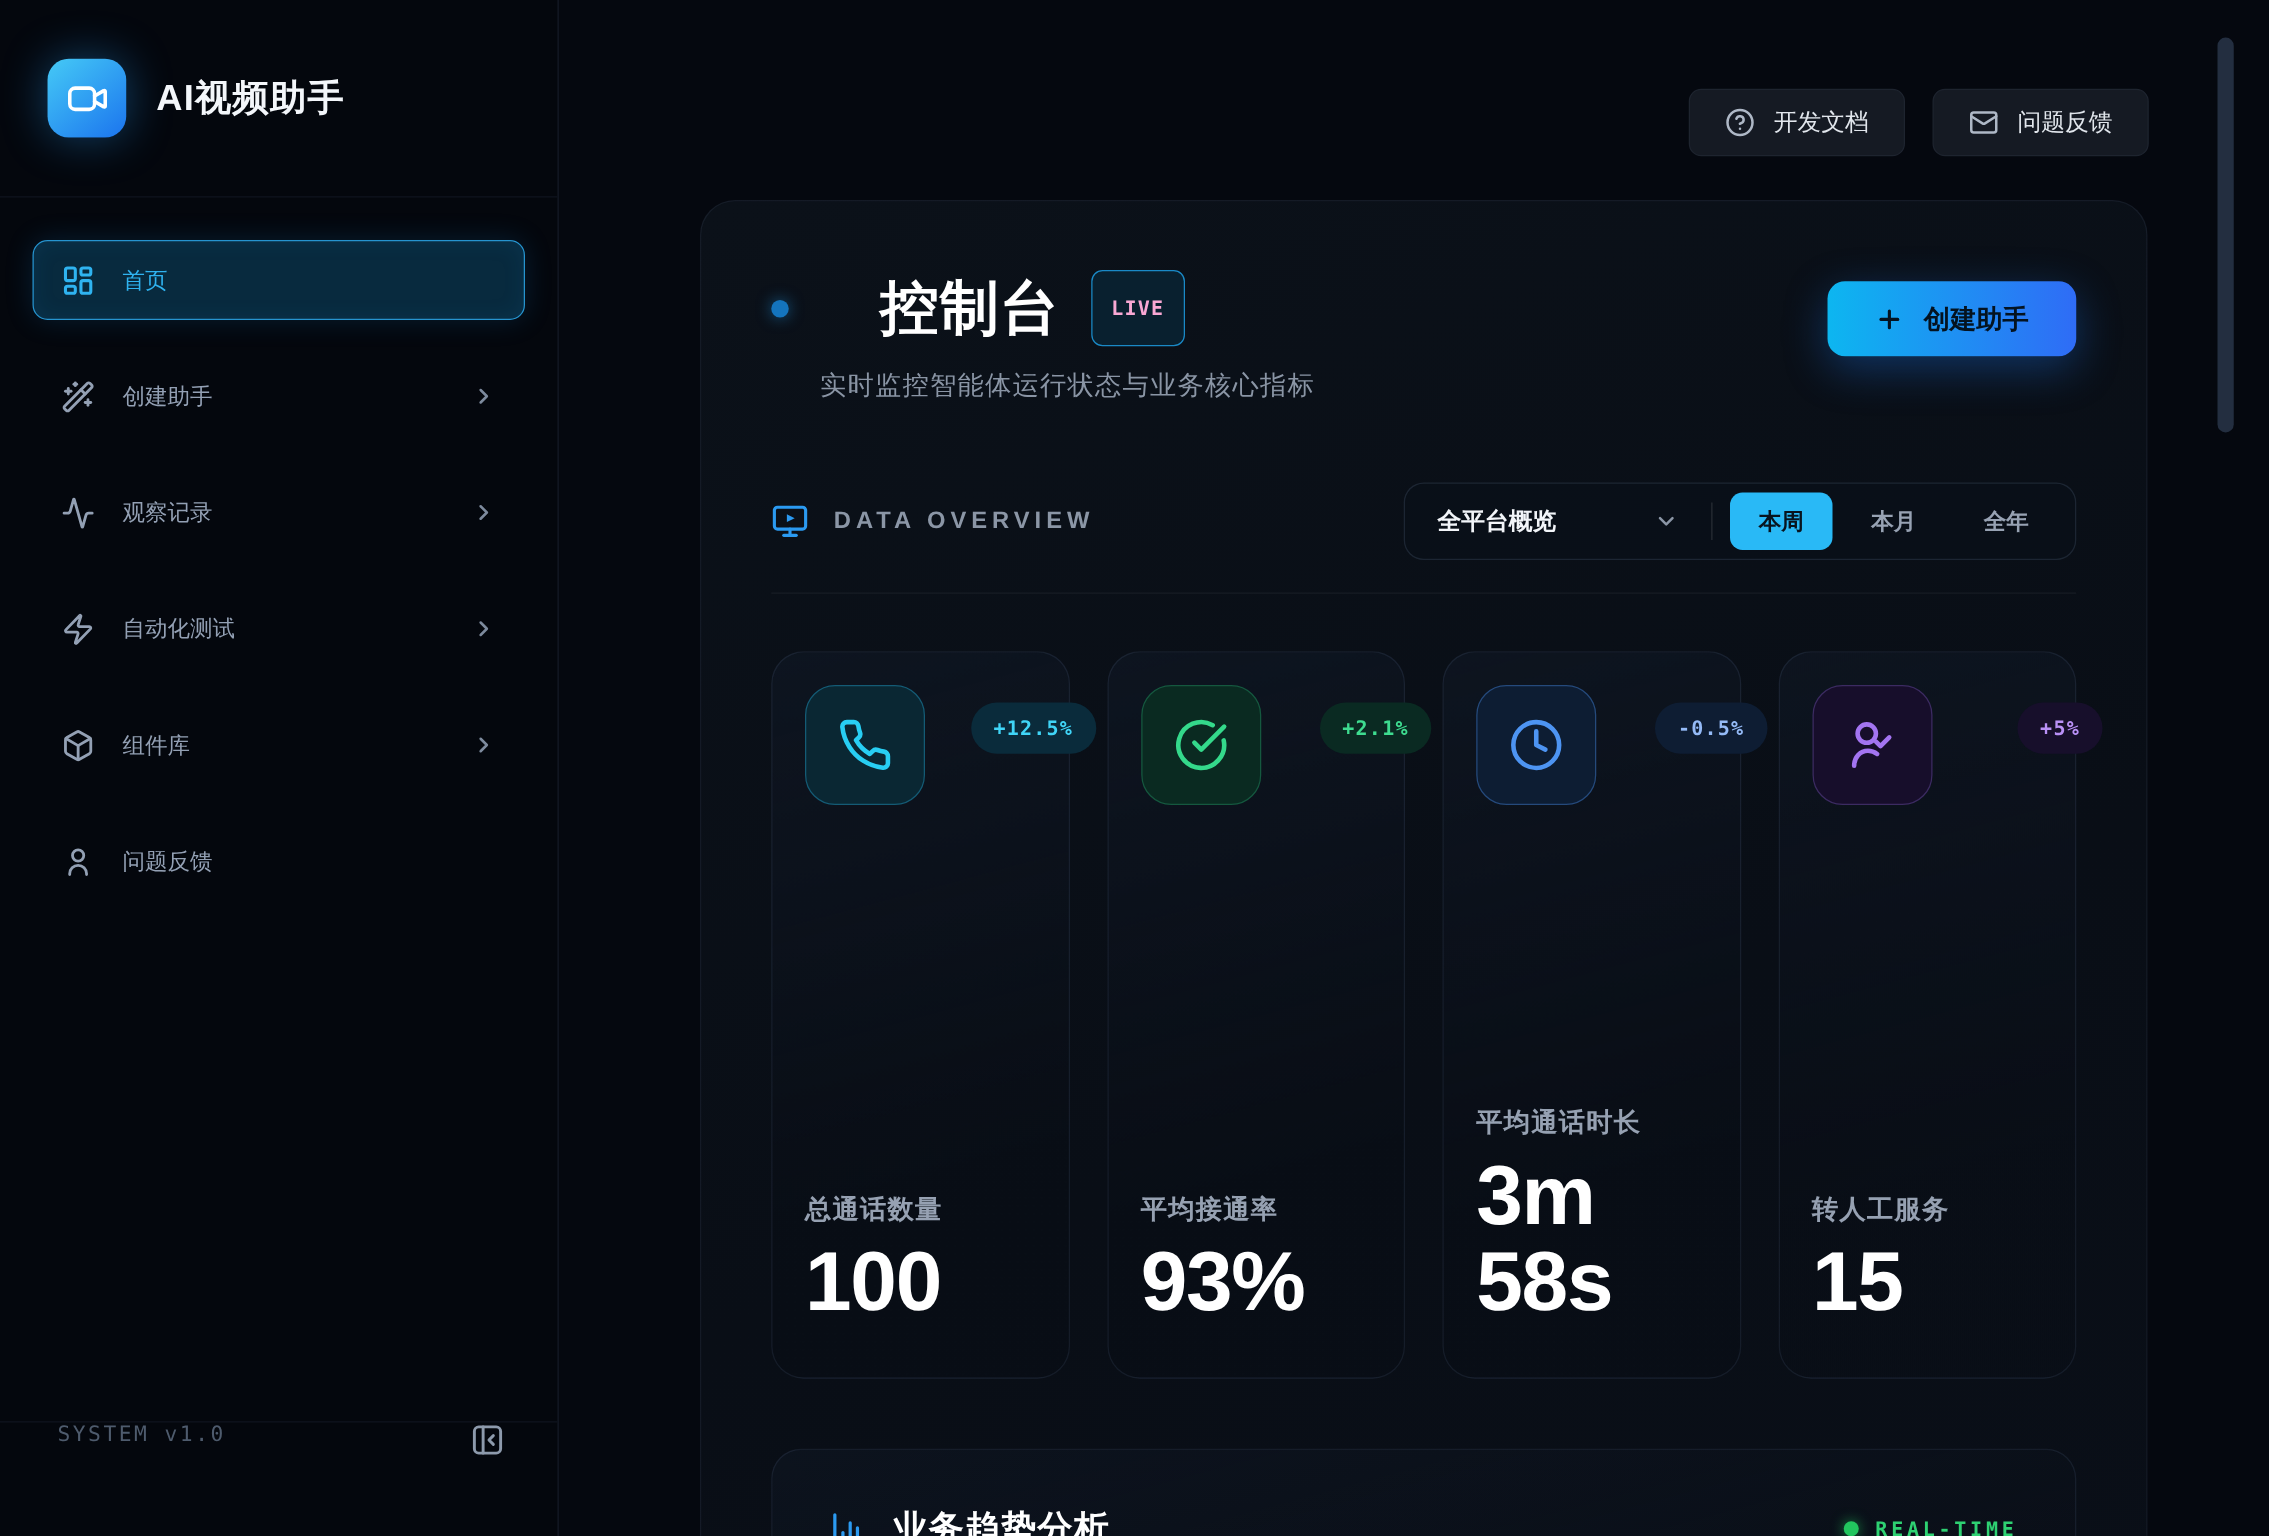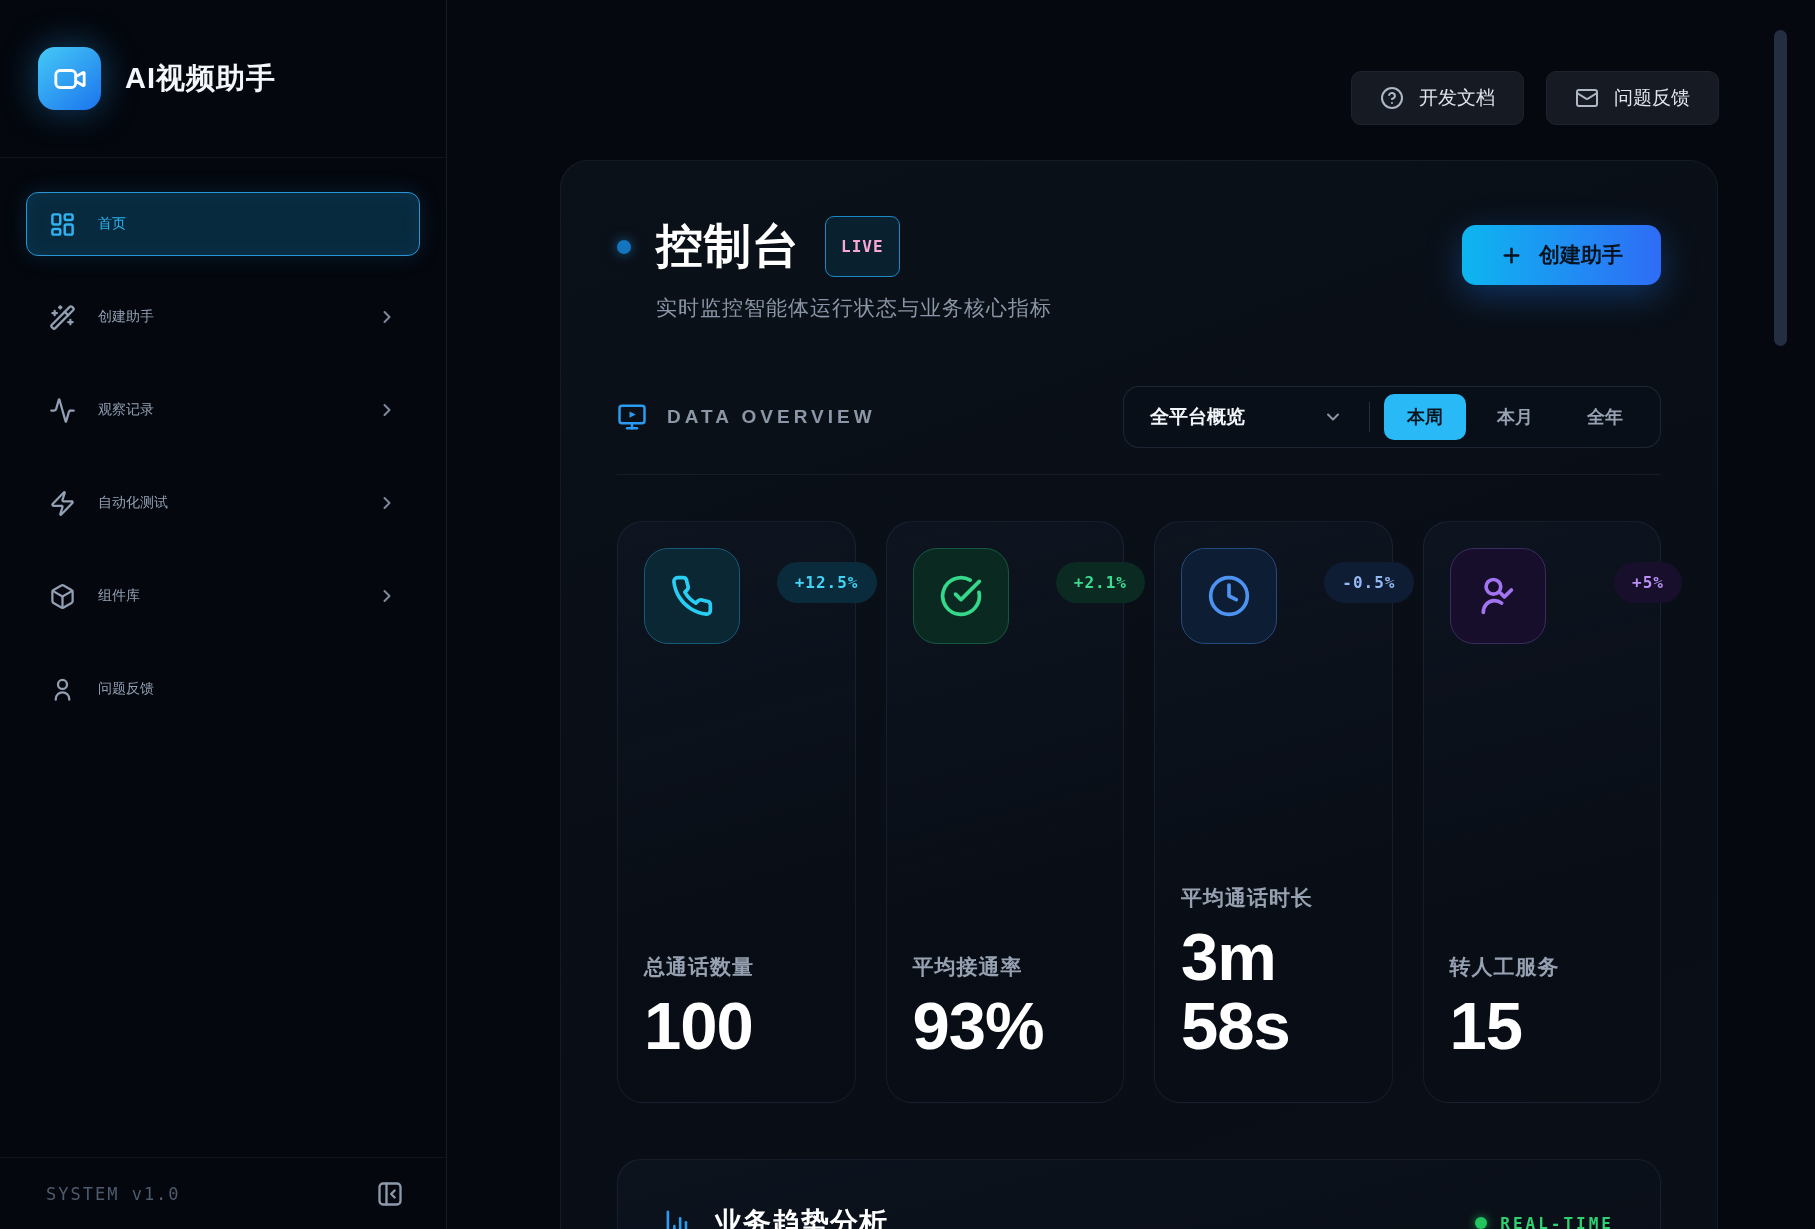--- a/index.html
+++ b/index.html
@@ -26,34 +26,34 @@
     background:linear-gradient(140deg,#45caf6 0%,#1b74ee 100%);
     display:flex; align-items:center; justify-content:center;
     box-shadow:0 0 36px rgba(40,160,255,.38);
     color:#fff;
   }
   .app-title { font-size:29px; font-weight:bold; color:#f3f6fa; letter-spacing:1px; }
 
   .nav { padding:34px 26px 0; }
   .nav-item {
     height:64px; border-radius:12px; display:flex; align-items:center; gap:22px;
-    padding:0 22px; margin-bottom:29px; color:#93a0b4; font-size:14px; cursor:pointer;
+    padding:0 22px; margin-bottom:29px; color:#93a0b4; font-size:18px; cursor:pointer;
     border:1px solid transparent;
   }
   .nav-item .chev { margin-left:auto; color:#7d8a9d; }
   .nav-item.active {
     background:#082a3e; border:1px solid #2694cf; color:#2fb3f0;
     box-shadow:0 0 22px rgba(25,140,215,.18), inset 0 0 18px rgba(25,140,215,.10);
   }
   .nav-icon { flex:none; }
 
   .side-footer {
-    position:absolute; left:0; right:0; bottom:0; height:72px;
+    position:absolute; left:0; right:0; bottom:0; height:92px;
     border-top:1px solid #0f151f;
-    display:flex; align-items:center; justify-content:space-between;
+    display:flex; align-items:flex-start; justify-content:space-between;
     padding:0 42px 0 46px;
   }
   .sys-version { font-family:"DejaVu Sans Mono", monospace; font-size:17px; color:#4e5b6d; letter-spacing:2px; }
   .collapse-btn { background:none; border:none; color:#8d9aac; cursor:pointer; }
 
   
   .top-actions { position:absolute; top:71px; right:96px; display:flex; gap:22px; }
   .top-btn {
     height:54px; padding:0 28px; display:flex; align-items:center; gap:15px;
     background:#151a23; border:1px solid #1e242f; border-radius:10px;
@@ -64,21 +64,21 @@
   
   .console-card {
     position:absolute; left:560px; top:160px; width:1158px; height:1240px;
     border-radius:28px; padding:0 56px;
     background:linear-gradient(160deg,#0b1119 0%,#090e16 55%,#0a0f18 100%);
     border:1px solid rgba(128,158,204,.09);
   }
   .console-header { position:relative; margin-top:54px; }
   .title-row { display:flex; align-items:center; gap:25px; }
   .pulse-dot { width:14px; height:14px; border-radius:50%; background:#1474bd; box-shadow:0 0 12px rgba(30,140,215,.6); }
-  .page-title { font-size:47px; font-weight:800; color:#ffffff; letter-spacing:1px; }
+  .page-title { font-size:47px; font-weight:800; color:#ffffff; letter-spacing:1px;margin-left:48px; }
   .live-badge {
     font-family:"DejaVu Sans Mono", monospace; font-weight:bold; font-size:16px;
     color:#f9a8d4; background:#09202f; border:1px solid #1a89c6;
     padding:20px 15px; border-radius:9px; letter-spacing:1px;
   }
   .subtitle { margin:16px 0 0 39px; font-size:21px; color:#8a95a5; letter-spacing:1px; }
   .create-btn {
     position:absolute; right:0; top:10px; height:60px; padding:0 38px;
     display:flex; align-items:center; gap:16px;
     background:linear-gradient(90deg,#0db6f0 0%,#2f6cf6 100%);

